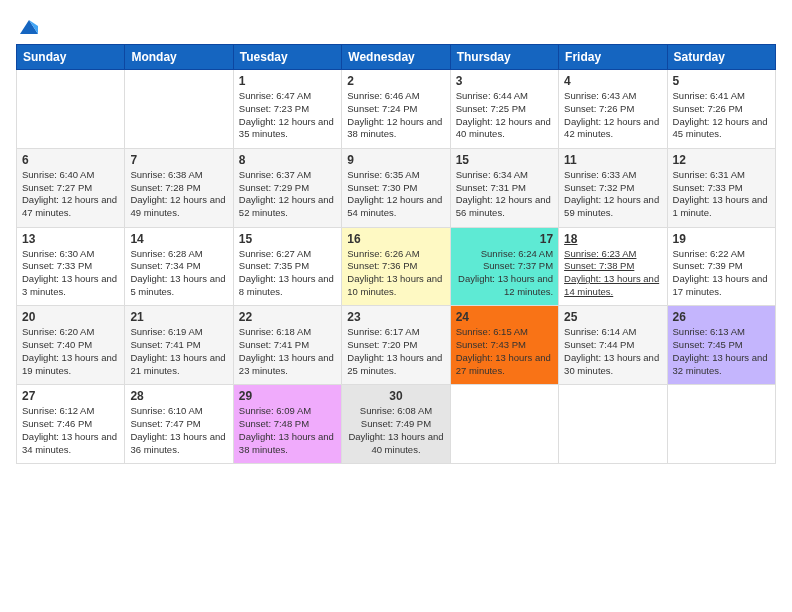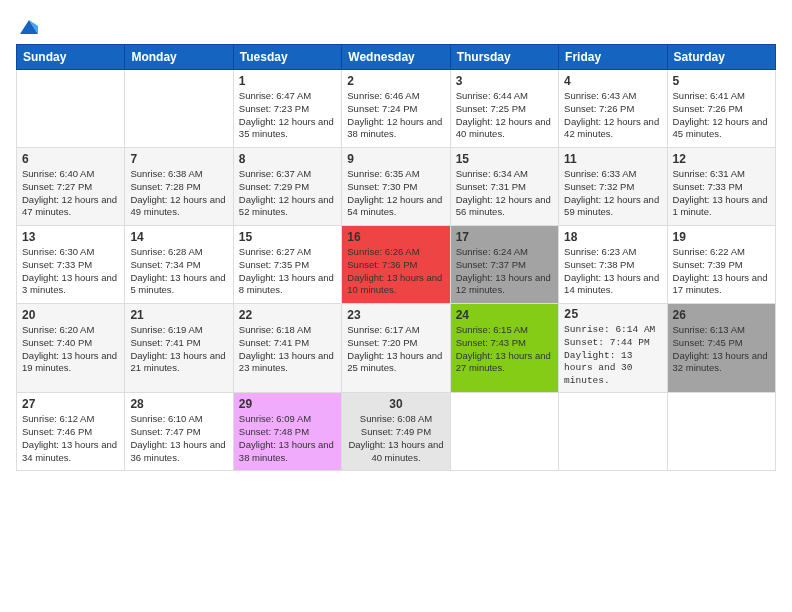--- a/index.html
+++ b/index.html
@@ -192,29 +192,29 @@
             <div class="cell-content"><span>Sunrise: 6:30 AM</span><br><span>Sunset: 7:33 PM</span><br><span>Daylight: 13 hours and 3 minutes.</span></div>
           </td>
           <td style="background-color: rgb(255, 255, 255);">
             <span class="day-number">14</span>
             <div class="cell-content"><span>Sunrise: 6:28 AM</span><br><span>Sunset: 7:34 PM</span><br><span>Daylight: 13 hours and 5 minutes.</span></div>
           </td>
           <td style="background-color: rgb(255, 255, 255);">
             <span class="day-number">15</span>
             <div class="cell-content"><span>Sunrise: 6:27 AM</span><br><span>Sunset: 7:35 PM</span><br><span>Daylight: 13 hours and 8 minutes.</span></div>
           </td>
-          <td style="background-color: #ef4444;">
+          <td style="background-color: #fef9c3;">
             <span class="day-number">16</span>
             <div class="cell-content"><span>Sunrise: 6:26 AM</span><br><span>Sunset: 7:36 PM</span><br><span>Daylight: 13 hours and 10 minutes.</span></div>
           </td>
-          <td style="background-color: #a3a3a3;">
+          <td style="background-color: #5eead4; text-align: right;">
             <span class="day-number">17</span>
             <div class="cell-content"><span>Sunrise: 6:24 AM</span><br><span>Sunset: 7:37 PM</span><br><span>Daylight: 13 hours and 12 minutes.</span></div>
           </td>
-          <td style="background-color: rgb(255, 255, 255);">
+          <td style="background-color: rgb(255, 255, 255); text-decoration: underline;">
             <span class="day-number">18</span>
             <div class="cell-content"><span>Sunrise: 6:23 AM</span><br><span>Sunset: 7:38 PM</span><br><span>Daylight: 13 hours and 14 minutes.</span></div>
           </td>
           <td style="background-color: rgb(255, 255, 255);">
             <span class="day-number">19</span>
             <div class="cell-content"><span>Sunrise: 6:22 AM</span><br><span>Sunset: 7:39 PM</span><br><span>Daylight: 13 hours and 17 minutes.</span></div>
           </td>
         </tr>
         <tr>
           <td style="background-color: rgb(245, 245, 245);">
@@ -226,29 +226,29 @@
             <div class="cell-content"><span>Sunrise: 6:19 AM</span><br><span>Sunset: 7:41 PM</span><br><span>Daylight: 13 hours and 21 minutes.</span></div>
           </td>
           <td style="background-color: rgb(245, 245, 245);">
             <span class="day-number">22</span>
             <div class="cell-content"><span>Sunrise: 6:18 AM</span><br><span>Sunset: 7:41 PM</span><br><span>Daylight: 13 hours and 23 minutes.</span></div>
           </td>
           <td style="background-color: rgb(245, 245, 245);">
             <span class="day-number">23</span>
             <div class="cell-content"><span>Sunrise: 6:17 AM</span><br><span>Sunset: 7:20 PM</span><br><span>Daylight: 13 hours and 25 minutes.</span></div>
           </td>
-          <td style="background-color: #84cc16; margin-left: 45px;">
+          <td style="background-color: #f97316; margin-left: 45px;">
             <span class="day-number">24</span>
             <div class="cell-content"><span>Sunrise: 6:15 AM</span><br><span>Sunset: 7:43 PM</span><br><span>Daylight: 13 hours and 27 minutes.</span></div>
           </td>
-          <td style="background-color: rgb(245, 245, 245); font-family: Liberation Mono, monospace;">
+          <td style="background-color: rgb(245, 245, 245);">
             <span class="day-number">25</span>
             <div class="cell-content"><span>Sunrise: 6:14 AM</span><br><span>Sunset: 7:44 PM</span><br><span>Daylight: 13 hours and 30 minutes.</span></div>
           </td>
-          <td style="background-color: #a3a3a3;">
+          <td style="background-color: #c4b5fd;">
             <span class="day-number">26</span>
             <div class="cell-content"><span>Sunrise: 6:13 AM</span><br><span>Sunset: 7:45 PM</span><br><span>Daylight: 13 hours and 32 minutes.</span></div>
           </td>
         </tr>
         <tr>
           <td style="background-color: rgb(255, 255, 255);">
             <span class="day-number">27</span>
             <div class="cell-content"><span>Sunrise: 6:12 AM</span><br><span>Sunset: 7:46 PM</span><br><span>Daylight: 13 hours and 34 minutes.</span></div>
           </td>
           <td style="background-color: rgb(255, 255, 255); margin-left: 48px;">

